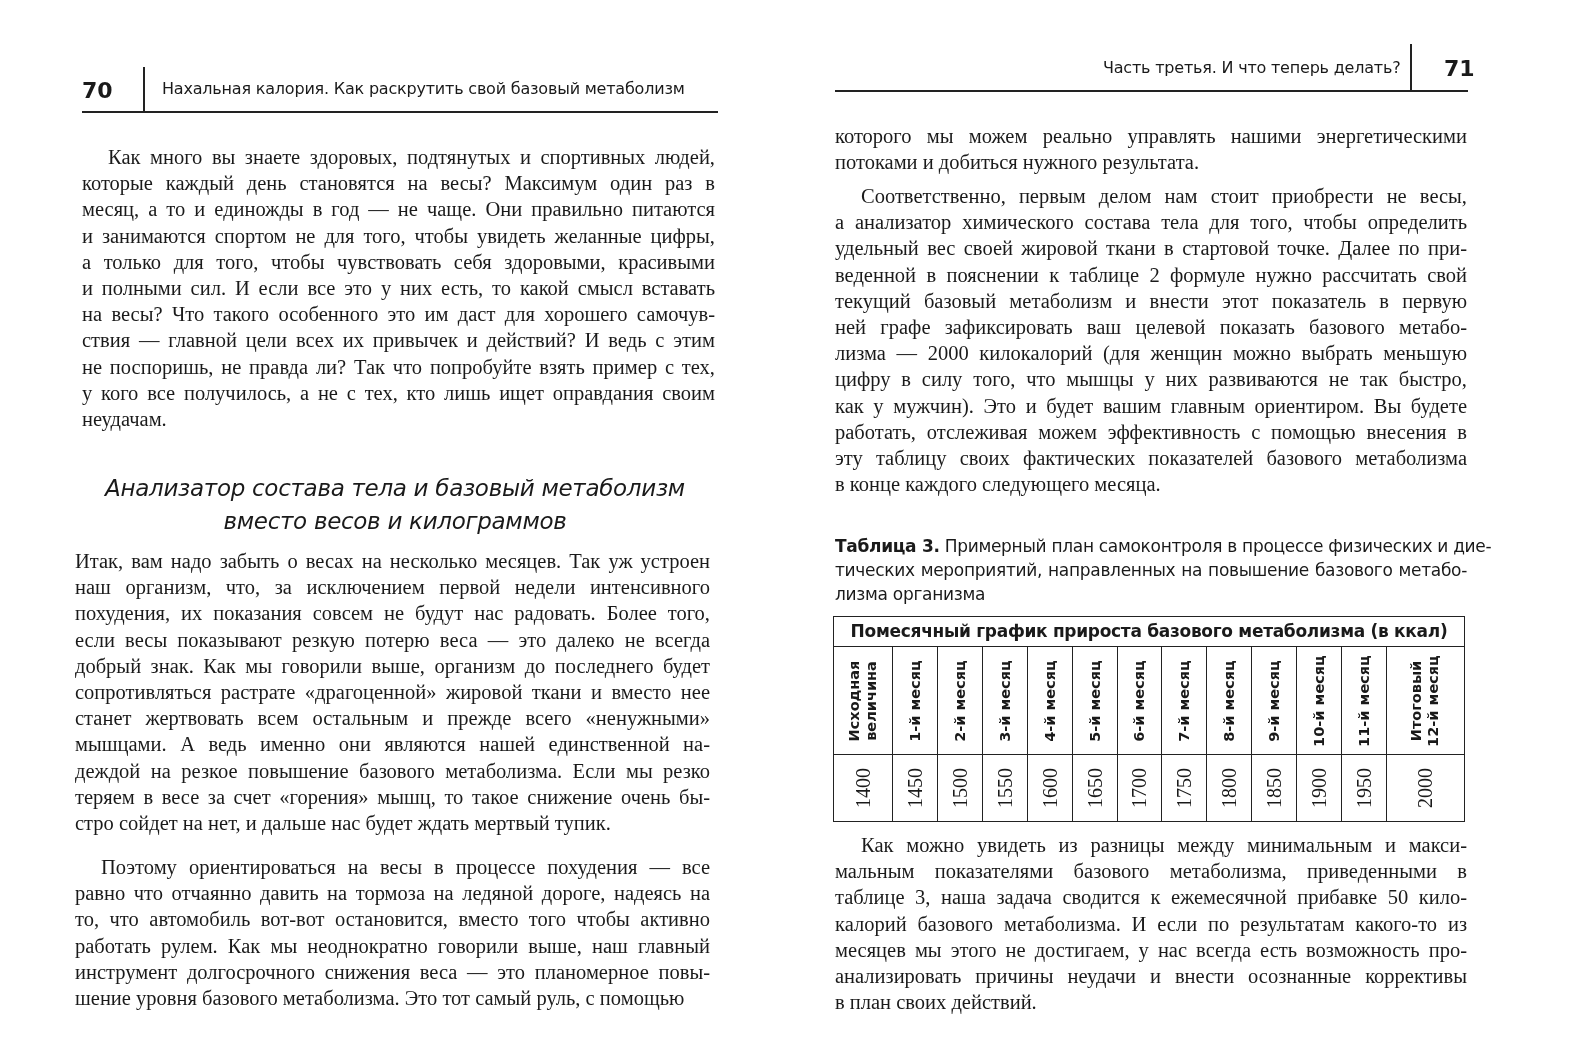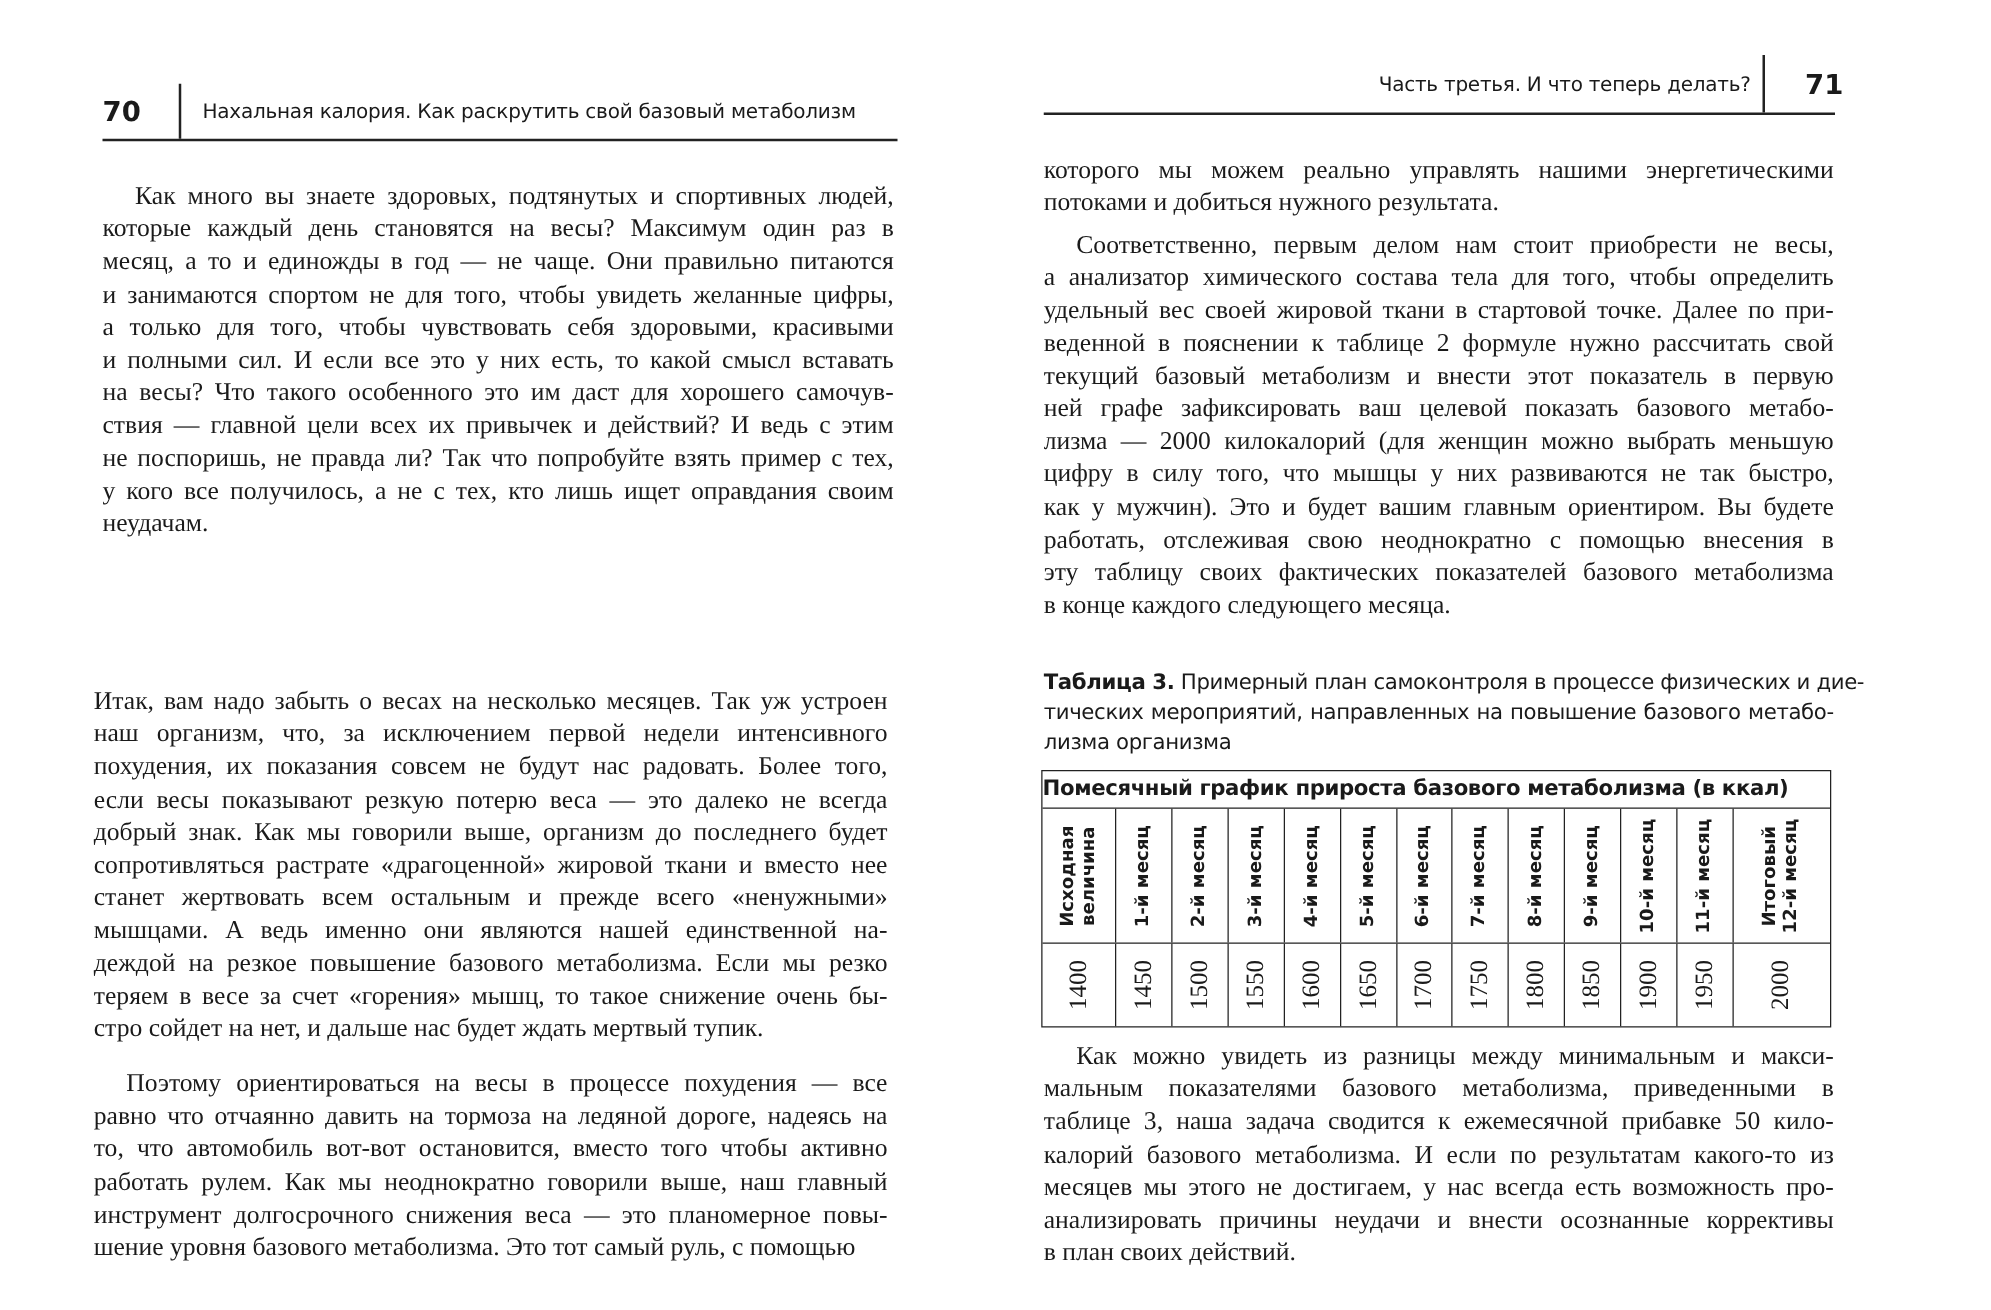--- a/index.html
+++ b/index.html
@@ -24,21 +24,21 @@
   .line.indent { padding-left: 26px; }
 
   .heading { position: absolute; font-family: "DejaVu Sans", sans-serif; font-style: italic; font-size: 23px; line-height: 33px; text-align: center; color: #1a1a1a; letter-spacing: -0.3px; }
   .heading .line { text-align: center; text-align-last: center; }
 
   .caption { position: absolute; font-family: "DejaVu Sans", sans-serif; font-size: 17px; line-height: 24px; color: #1a1a1a; letter-spacing: -0.3px; }
   .caption b { font-weight: bold; }
 
   
   .tbl { position: absolute; border: 1.5px solid #222; box-sizing: border-box; }
-  .tbl-title { height: 30px; border-bottom: 1.5px solid #222; box-sizing: border-box; font-family: "DejaVu Sans", sans-serif; font-weight: bold; font-size: 17px; line-height: 28px; letter-spacing: -0.3px; }
+  .tbl-title { height: 30px; border-bottom: 1.5px solid #222; box-sizing: border-box; font-family: "DejaVu Sans", sans-serif; font-weight: bold; font-size: 17px; line-height: 28px; text-align: center; letter-spacing: -0.3px; }
   .tbl-row { display: flex; box-sizing: border-box; }
   .tbl-row.hdr { height: 108px; border-bottom: 1.5px solid #222; }
   .tbl-row.val { height: 66px; }
   .cell { position: relative; border-right: 1.5px solid #222; box-sizing: border-box; overflow: hidden; }
   .cell:last-child { border-right: none; }
   .vtext { position: absolute; left: 50%; top: 50%; transform: translate(-50%, -50%) rotate(-90deg); white-space: nowrap; text-align: center; }
   .vtext.h { font-family: "DejaVu Sans", sans-serif; font-weight: bold; font-size: 14.5px; line-height: 17px; }
   .vtext.v { font-family: "Liberation Serif", "DejaVu Serif", serif; font-size: 20px; }
 </style>
 </head>
@@ -57,20 +57,24 @@
       <span class="line">и занимаются спортом не для того, чтобы увидеть желанные цифры,</span>
       <span class="line">а только для того, чтобы чувствовать себя здоровыми, красивыми</span>
       <span class="line">и полными сил. И если все это у них есть, то какой смысл вставать</span>
       <span class="line">на весы? Что такого особенного это им даст для хорошего самочув-</span>
       <span class="line">ствия — главной цели всех их привычек и действий? И ведь с этим</span>
       <span class="line">не поспоришь, не правда ли? Так что попробуйте взять пример с тех,</span>
       <span class="line">у кого все получилось, а не с тех, кто лишь ищет оправдания своим</span>
       <span class="line last">неудачам.</span>
     </div>
 
+  <div class="heading" id="lp-h" style="left:70px; top:472px; width:650px;">
+      <span class="line">Анализатор состава тела и базовый метаболизм</span>
+      <span class="line last">вместо весов и килограммов</span>
+    </div>
 
   <div class="text-block" id="lp-p2" style="left:75px; top:548px; width:635px;">
       <span class="line">Итак, вам надо забыть о весах на несколько месяцев. Так уж устроен</span>
       <span class="line">наш организм, что, за исключением первой недели интенсивного</span>
       <span class="line">похудения, их показания совсем не будут нас радовать. Более того,</span>
       <span class="line">если весы показывают резкую потерю веса — это далеко не всегда</span>
       <span class="line">добрый знак. Как мы говорили выше, организм до последнего будет</span>
       <span class="line">сопротивляться растрате «драгоценной» жировой ткани и вместо нее</span>
       <span class="line">станет жертвовать всем остальным и прежде всего «ненужными»</span>
       <span class="line">мышцами. А ведь именно они являются нашей единственной на-</span>
@@ -102,21 +106,21 @@
   <div class="text-block" id="rp-p2" style="left:45px; top:183px; width:632px;">
       <span class="line indent">Соответственно, первым делом нам стоит приобрести не весы,</span>
       <span class="line">а анализатор химического состава тела для того, чтобы определить</span>
       <span class="line">удельный вес своей жировой ткани в стартовой точке. Далее по при-</span>
       <span class="line">веденной в пояснении к таблице 2 формуле нужно рассчитать свой</span>
       <span class="line">текущий базовый метаболизм и внести этот показатель в первую</span>
       <span class="line">ней графе зафиксировать ваш целевой показать базового метабо-</span>
       <span class="line">лизма — 2000 килокалорий (для женщин можно выбрать меньшую</span>
       <span class="line">цифру в силу того, что мышцы у них развиваются не так быстро,</span>
       <span class="line">как у мужчин). Это и будет вашим главным ориентиром. Вы будете</span>
-      <span class="line">работать, отслеживая свою неоднократно с помощью внесения в</span>
+      <span class="line">работать, отслеживая можем эффективность с помощью внесения в</span>
       <span class="line">эту таблицу своих фактических показателей базового метаболизма</span>
       <span class="line last">в конце каждого следующего месяца.</span>
     </div>
 
   <div class="caption" id="rp-cap" style="left:45px; top:534px; width:632px;">
       <span class="line"><b>Таблица 3.</b><span> Примерный план самоконтроля в процессе физических и дие-</span></span>
       <span class="line"><span>тических мероприятий, направленных на повышение базового метабо-</span></span>
       <span class="line last"><span>лизма организма</span></span>
     </div>
 

